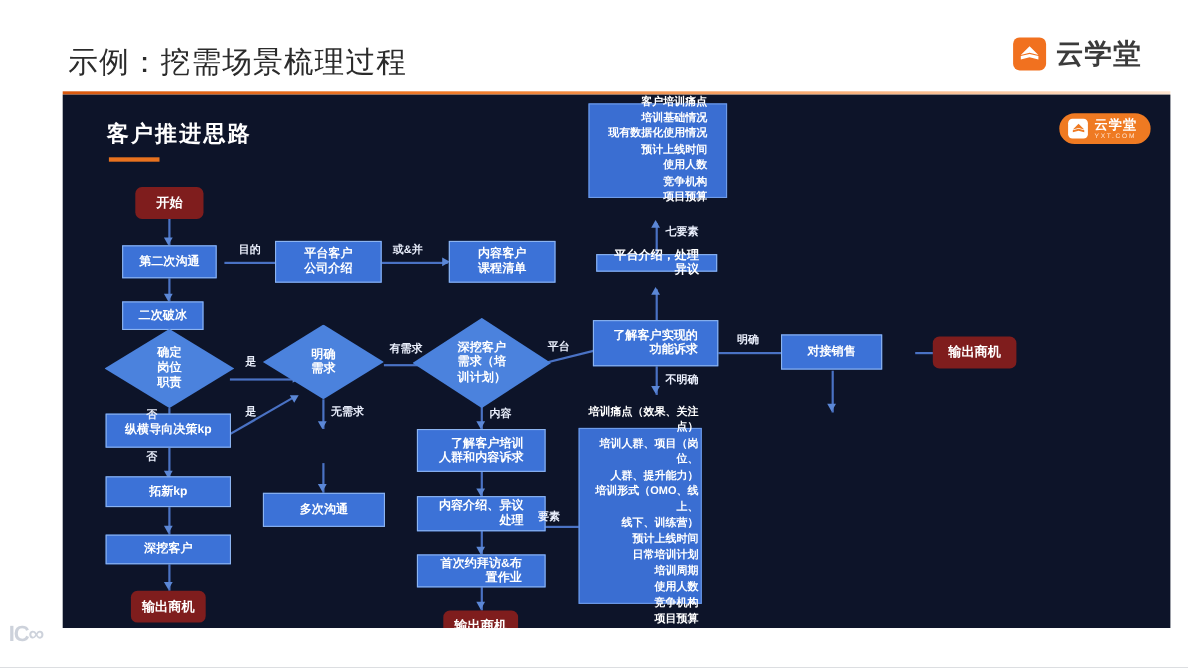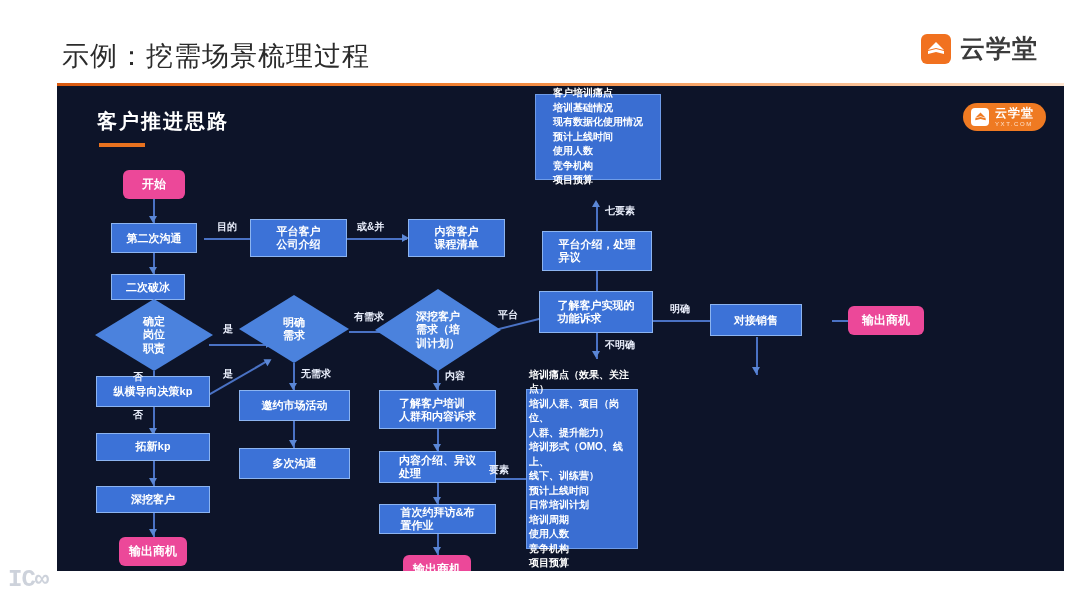--- a/index.html
+++ b/index.html
@@ -54,29 +54,29 @@
     width:18px;height:18px;border-radius:4px;background:#ffffff;
     display:flex;align-items:center;justify-content:center;
   }
   #panel-badge .btext{display:flex;flex-direction:column;line-height:1;}
   #panel-badge .btext .b1{font-size:12px;color:#fff;font-weight:700;letter-spacing:1px;}
   #panel-badge .btext .b2{font-size:6px;color:#ffe3cd;letter-spacing:1.6px;margin-top:2px;}
 
   
   .node{
     position:absolute;box-sizing:border-box;
-    display:flex;align-items:center;justify-content:center;text-align:left;
+    display:flex;align-items:center;justify-content:center;text-align:right;
     color:#ffffff;line-height:1.18;white-space:pre-line;
   }
   .box{
     background:#3c72d7;border:1px solid #8cb4f0;
     font-size:11px;font-weight:700;padding:2px;
   }
   .pill{
-    background:#ec4899;border-radius:6px;
+    background:#7f1d1d;border-radius:6px;
     font-size:12px;font-weight:700;color:#ffffff;
   }
   .listbox{
     background:#3a6ed2;border:1px solid #6f9ce8;
     font-size:10px;font-weight:700;line-height:1.45;
     padding:4px 2px;
   }
   .diamond-wrap{position:absolute;}
   .diamond-wrap .dshape{
     position:absolute;inset:0;
@@ -102,21 +102,21 @@
   .elabel{
     position:absolute;color:#e9eefb;font-size:10px;font-weight:700;white-space:nowrap;
   }
   #wm-left{
     position:absolute;left:8px;top:566px;
     display:flex;align-items:center;gap:8px;
     color:rgba(200,205,215,.85);font-size:22px;font-weight:700;white-space:nowrap;
     pointer-events:none;
   }
   #wm-left .lmark{
-    font-size:24px;color:rgba(200,205,215,.9);font-weight:700;letter-spacing:-1px;font-family:Liberation Mono, monospace;
+    font-size:20px;color:rgba(200,205,215,.9);font-weight:700;letter-spacing:-1px;
   }
   #bottom-strip{
     position:absolute;left:0;top:571px;width:1080px;height:36px;background:#ffffff;
   }
 </style>
 </head>
 <body>
 
 <div id="slide-title">示例：挖需场景梳理过程</div>
 
@@ -234,36 +234,35 @@
   <div class="node box" style="left:54px;top:188px;width:74px;height:26px;">二次破冰</div>
 
   <div class="diamond-wrap" style="left:38px;top:213px;width:118px;height:72px;">
     <div class="dshape"></div>
     <div class="dlabel">确定
 岗位
 职责</div>
   </div>
 
   <div class="node box" style="left:39px;top:290px;width:114px;height:31px;">纵横导向决策kp</div>
-  <div class="node box" style="left:39px;top:347px;width:114px;height:28px;font-family:Liberation Mono, monospace;">拓新kp</div>
+  <div class="node box" style="left:39px;top:347px;width:114px;height:28px;">拓新kp</div>
   <div class="node box" style="left:39px;top:400px;width:114px;height:27px;">深挖客户</div>
   <div class="node pill" style="left:62px;top:451px;width:68px;height:29px;">输出商机</div>
 
   <div class="node box" style="left:193px;top:133px;width:97px;height:38px;">平台客户
 公司介绍</div>
   <div class="node box" style="left:351px;top:133px;width:97px;height:38px;">内容客户
 课程清单</div>
 
   <div class="diamond-wrap" style="left:182px;top:209px;width:110px;height:68px;">
     <div class="dshape"></div>
     <div class="dlabel">明确
 需求</div>
   </div>
 
-  <div class="node box" style="left:182px;top:304px;width:111px;height:31px;">邀约市场活动</div>
   <div class="node box" style="left:182px;top:362px;width:111px;height:31px;">多次沟通</div>
 
   <div class="diamond-wrap" style="left:318px;top:203px;width:126px;height:82px;">
     <div class="dshape"></div>
     <div class="dlabel">深挖客户
 需求（培
 训计划）</div>
   </div>
 
   <div class="node box" style="left:322px;top:304px;width:117px;height:39px;">了解客户培训
@@ -275,21 +274,21 @@
   <div class="node pill" style="left:346px;top:469px;width:68px;height:29px;">输出商机</div>
 
   <div class="node listbox" style="left:478px;top:8px;width:126px;height:86px;">客户培训痛点
 培训基础情况
 现有数据化使用情况
 预计上线时间
 使用人数
 竞争机构
 项目预算</div>
 
-  <div class="node box" style="left:485px;top:145px;width:110px;height:40px;">平台介绍，处理
+  <div class="node box" style="left:485px;top:145px;width:110px;height:16px;">平台介绍，处理
 异议</div>
   <div class="node box" style="left:482px;top:205px;width:114px;height:42px;">了解客户实现的
 功能诉求</div>
 
   <div class="node listbox" style="left:469px;top:303px;width:112px;height:160px;">培训痛点（效果、关注点）
 培训人群、项目（岗位、
 人群、提升能力）
 培训形式（OMO、线上、
 线下、训练营）
 预计上线时间

